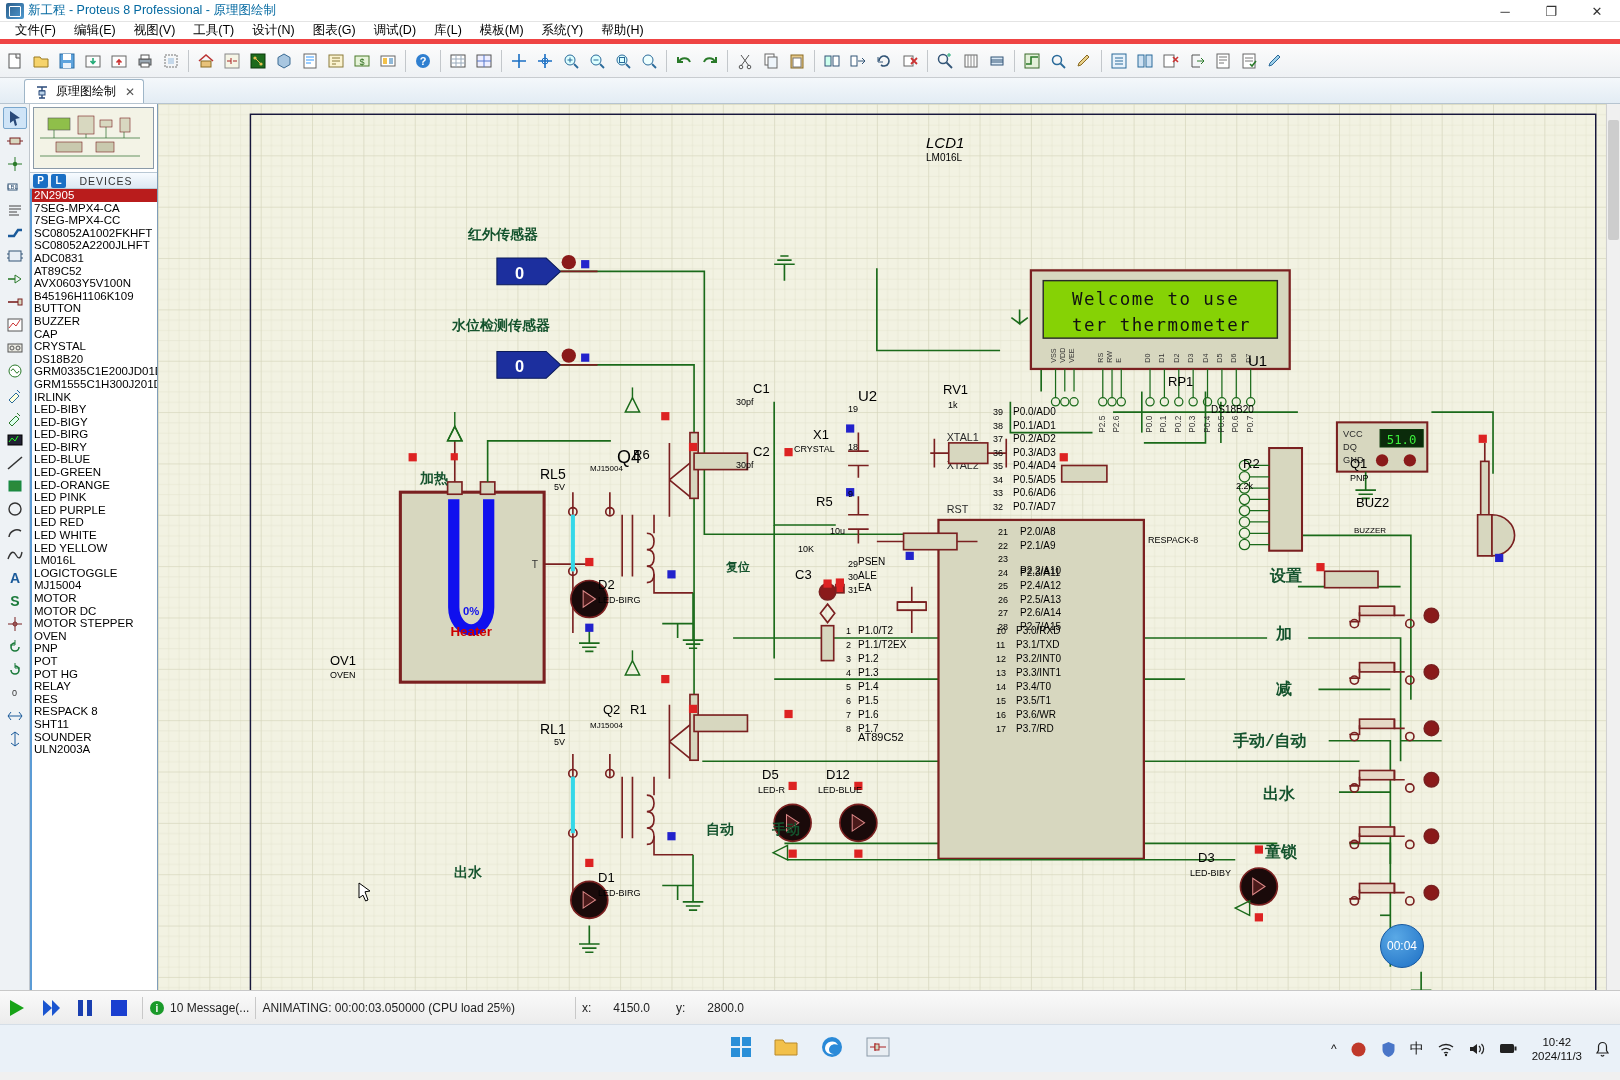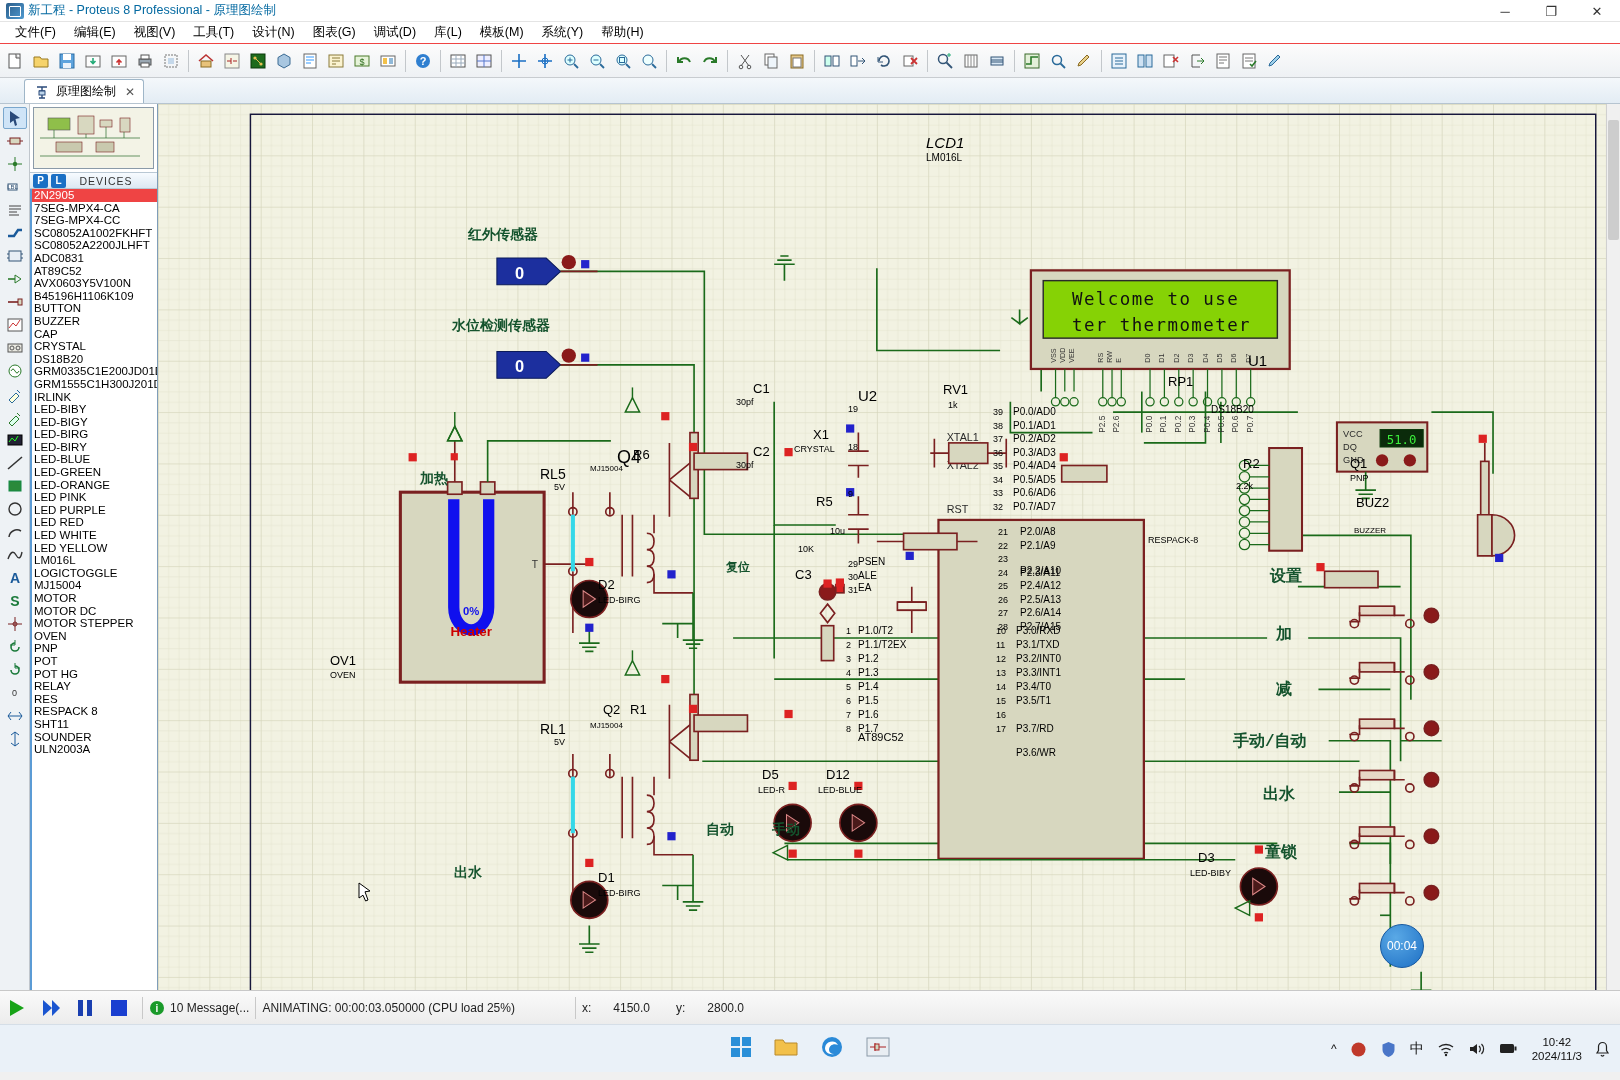--- a/index.html
+++ b/index.html
@@ -24,21 +24,21 @@
     content:""; position:absolute; left:3px; top:3px; width:10px;height:9px;
     border:1px solid #ffffff; border-radius:1px;
   }
   #titlebar .title{ font-size:12.5px; color:#0369a1; white-space:nowrap; }
   #winbtns{ position:absolute; right:0; top:0; height:22px; display:flex; }
   #winbtns div{ width:46px;height:22px; display:flex;align-items:center;justify-content:center;
      font-size:13px; color:#333; }
   
   #menubar{
     height:22px; background:#ffffff; display:flex; align-items:center;
-    padding-left:6px; border-bottom:1px solid #ef4444;
+    padding-left:6px; border-bottom:5px solid #ef4444;
   }
   #menubar span{ padding:2px 9px; font-size:12.5px; color:#000; white-space:nowrap;}
   
   #toolbar{
     height:34px; background:linear-gradient(#fcfcfc,#eef1f4);
     border-bottom:1px solid #c8ccd0; display:flex; align-items:center; padding:0 2px;
   }
   .tbtn{
     width:24px;height:24px;margin:0 1px; display:flex;align-items:center;justify-content:center;
     border:1px solid transparent; border-radius:2px; position:relative;
@@ -69,21 +69,21 @@
     display:flex; flex-direction:column; }
   #preview{ height:62px; margin:3px; border:1px solid #8a9aa8; background:#f3f3e8; position:relative; overflow:hidden;}
   #devhdr{ height:17px; background:linear-gradient(#f7fbff,#dce8f2); border-top:1px solid #b9c8d4;
     border-bottom:1px solid #b9c8d4; display:flex; align-items:center; gap:3px; padding-left:3px;}
   .plbtn{ width:15px;height:14px;background:#1a6fc4;color:#fff;font-size:10px;font-weight:bold;
     display:flex;align-items:center;justify-content:center;border-radius:2px;}
   #devhdr .dtitle{ flex:1; text-align:center; font-size:10.5px; letter-spacing:1px; color:#333; padding-right:14px;}
   #devlist{ flex:1; overflow:hidden; background:#fff; border-left:2px solid #5b9bd5; }
   #devlist .item{ font-size:11.5px; padding:0 2px; height:12.6px; line-height:12.6px;
     white-space:nowrap; color:#000; }
-  #devlist .item.sel{ background:#ef4444; color:#fff; }
+  #devlist .item.sel{ background:#b91c1c; color:#fff; }
   
   #canvaswrap{ flex:1; position:relative; background:#f2f2e2; overflow:hidden; }
   #canvas{ position:absolute; inset:0; }
   
   #vscroll{ width:14px; background:#f0f0f0; border-left:1px solid #d0d0d0; position:relative;}
   #vscroll .thumb{ position:absolute; left:1px; right:1px; top:16px; height:120px;
      background:#cdcdcd; border-radius:2px; }
   
   #animbar{
     height:34px; background:linear-gradient(#fafafa,#ececec); border-top:1px solid #c8c8c8;
@@ -1085,21 +1085,21 @@
         <div class="lbl" style="left: 858px; top: 535px; font-size: 10px;">P3.1/TXD</div>
         <div class="lbl" style="left: 838px; top: 536px; font-size: 9px;">11</div>
         <div class="lbl" style="left: 858px; top: 549px; font-size: 10px;">P3.2/INT0</div>
         <div class="lbl" style="left: 838px; top: 550px; font-size: 9px;">12</div>
         <div class="lbl" style="left: 858px; top: 563px; font-size: 10px;">P3.3/INT1</div>
         <div class="lbl" style="left: 838px; top: 564px; font-size: 9px;">13</div>
         <div class="lbl" style="left: 858px; top: 577px; font-size: 10px;">P3.4/T0</div>
         <div class="lbl" style="left: 838px; top: 578px; font-size: 9px;">14</div>
         <div class="lbl" style="left: 858px; top: 591px; font-size: 10px;">P3.5/T1</div>
         <div class="lbl" style="left: 838px; top: 592px; font-size: 9px;">15</div>
-        <div class="lbl" style="left: 858px; top: 605px; font-size: 10px; margin-top: 38px;">P3.6/WR</div>
+        <div class="lbl" style="left: 858px; top: 605px; font-size: 10px;">P3.6/WR</div>
         <div class="lbl" style="left: 838px; top: 606px; font-size: 9px;">16</div>
         <div class="lbl" style="left: 858px; top: 619px; font-size: 10px;">P3.7/RD</div>
         <div class="lbl" style="left: 838px; top: 620px; font-size: 9px;">17</div>
         <div class="lbl" style="left: 595px; top: 277px; font-size: 13px;">C1</div>
         <div class="lbl" style="left: 578px; top: 293px; font-size: 9px;">30pf</div>
         <div class="lbl" style="left: 595px; top: 340px; font-size: 13px;">C2</div>
         <div class="lbl" style="left: 578px; top: 356px; font-size: 9px;">30pf</div>
         <div class="lbl" style="left: 637px; top: 418px; font-size: 13px; margin-top: 45px;">C3</div>
         <div class="lbl" style="left: 672px; top: 422px; font-size: 9px;">10u</div>
         <div class="lbl" style="left: 655px; top: 323px; font-size: 13px;">X1</div>

